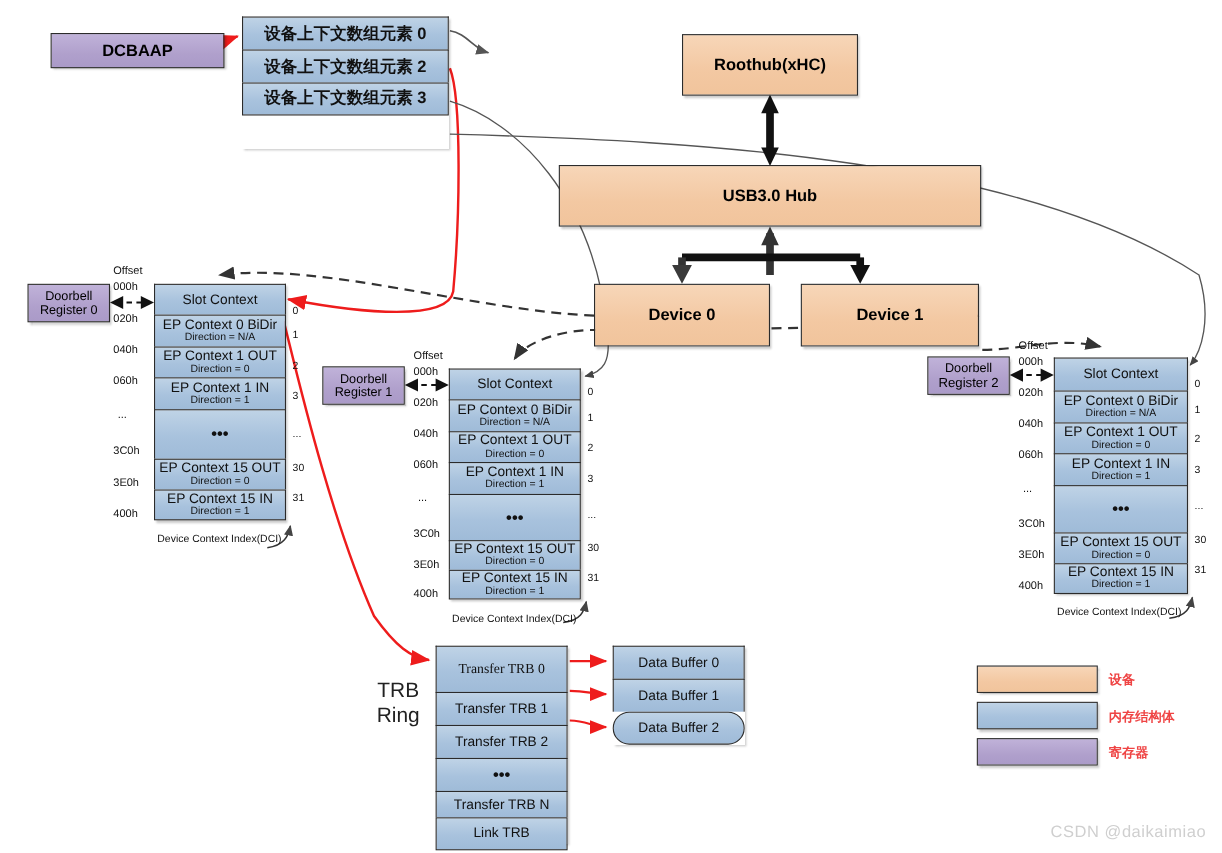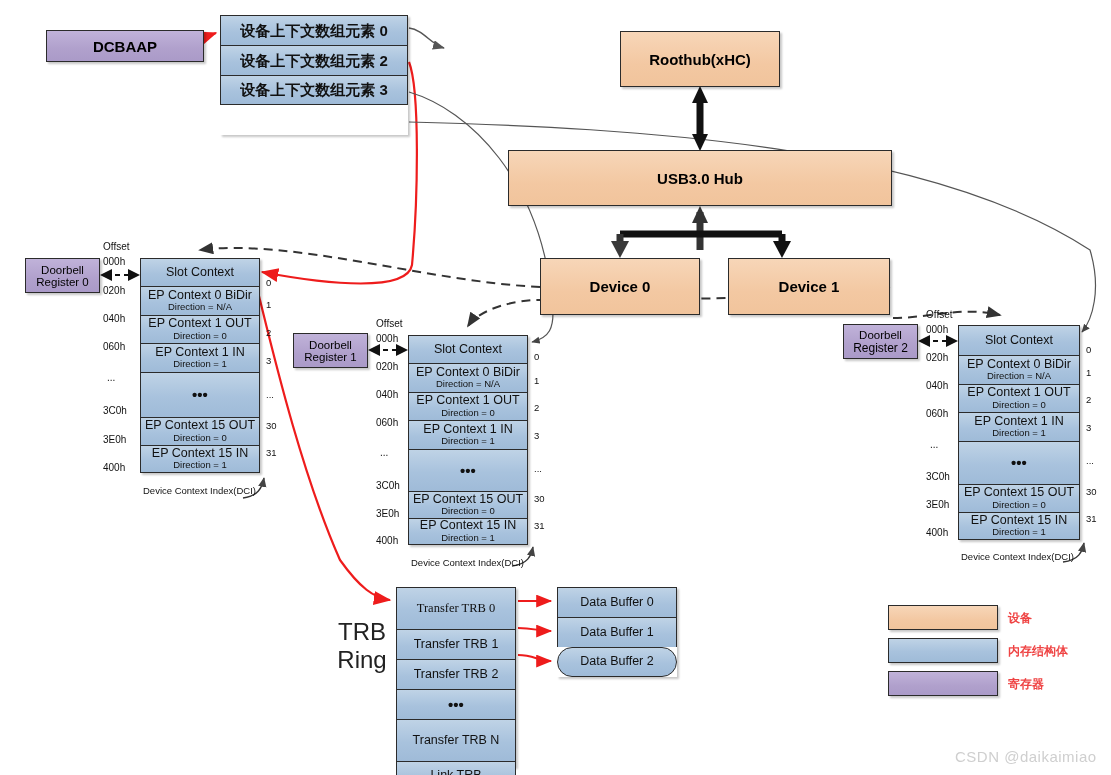--- a/index.html
+++ b/index.html
@@ -19,21 +19,21 @@
         background:linear-gradient(180deg,#bfd3e6 0%,#a8c2dd 55%,#9fbbd8 100%);}
   .cell:last-child{border-bottom:1.4px solid #2b2b2b;}
   .cell .t1{font-size:12.5px;line-height:1.05;color:#111;}
   .cell .t2{font-size:9.5px;line-height:1.15;color:#111;}
   .dca .t1{font-size:15px;font-weight:700;}
   .lbl{position:absolute;font-size:10px;color:#111;white-space:nowrap;}
   .lbl.sm{font-size:9.5px;}
   .lbl.dci{font-size:9.5px;}
   .bigtxt{font-size:15px;font-weight:700;}
   .midtxt{font-size:12px;font-weight:700;line-height:1.25;}
-  .trbword{position:absolute;font-size:24px;color:#222;line-height:1.15;text-align:center;}
+  .trbword{position:absolute;font-size:19px;color:#222;line-height:1.15;text-align:center;}
   .legtxt{position:absolute;font-size:12px;font-weight:700;color:#ef4444;}
   .wm{position:absolute;font-size:15px;color:#cfcfcf;letter-spacing:.5px;}
   svg.ov{position:absolute;left:0;top:0;width:1111px;height:775px;overflow:visible;
          pointer-events:none;}
 </style>
 </head>
 <body>
 
 <div id="stage">
 
@@ -321,21 +321,21 @@
     </div>
     <div class="cell" style="height:30px;">
       <span class="t1">Transfer TRB 1</span>
     </div>
     <div class="cell" style="height:30px;">
       <span class="t1">Transfer TRB 2</span>
     </div>
     <div class="cell" style="height:30px;">
       <span class="t1" style="font-size:15px;font-weight:700;">•••</span>
     </div>
-    <div class="cell" style="height:42px;text-align:right;">
+    <div class="cell" style="height:24px;text-align:right;">
       <span class="t1">Transfer TRB N</span>
     </div>
     <div class="cell" style="height:30px;">
       <span class="t1">Link TRB</span>
     </div>
   </div>
 
   <div class="cellstack" style="left:557px;top:587px;width:120px;height:90px;">
     <div class="cell" style="height:30px;">
       <span class="t1">Data Buffer 0</span>

